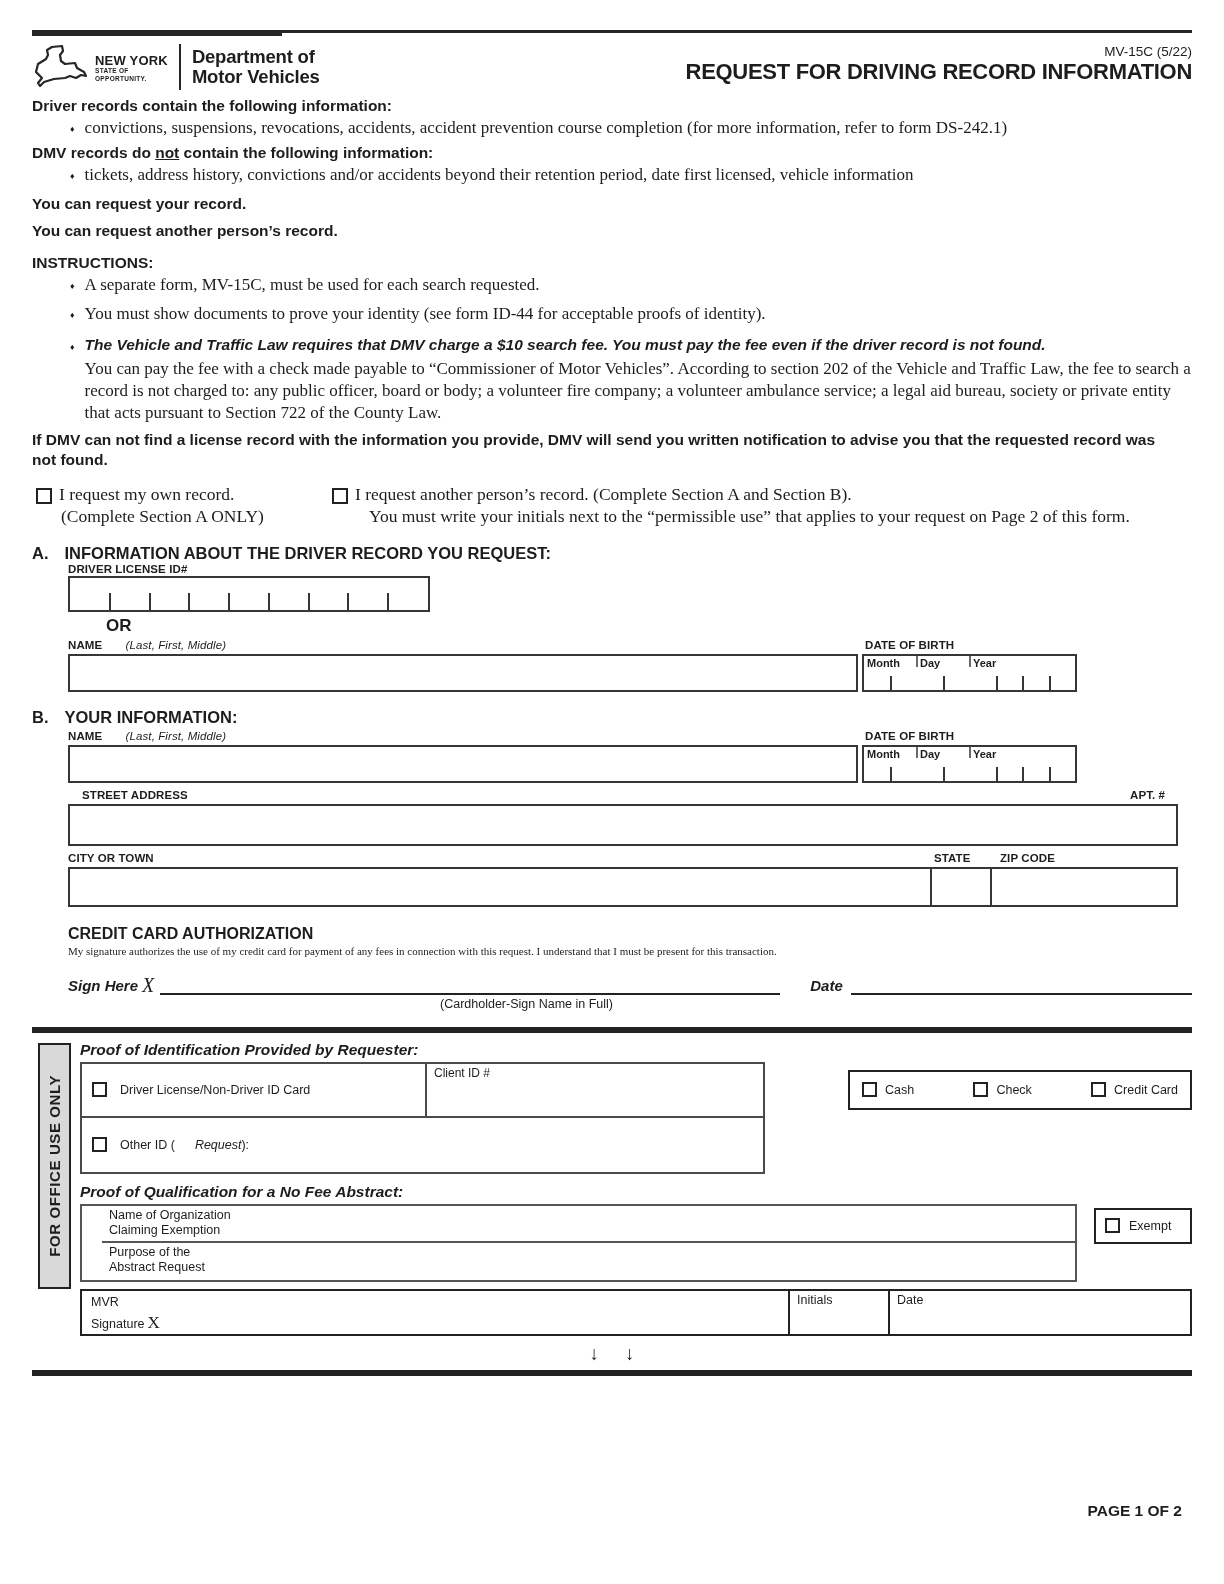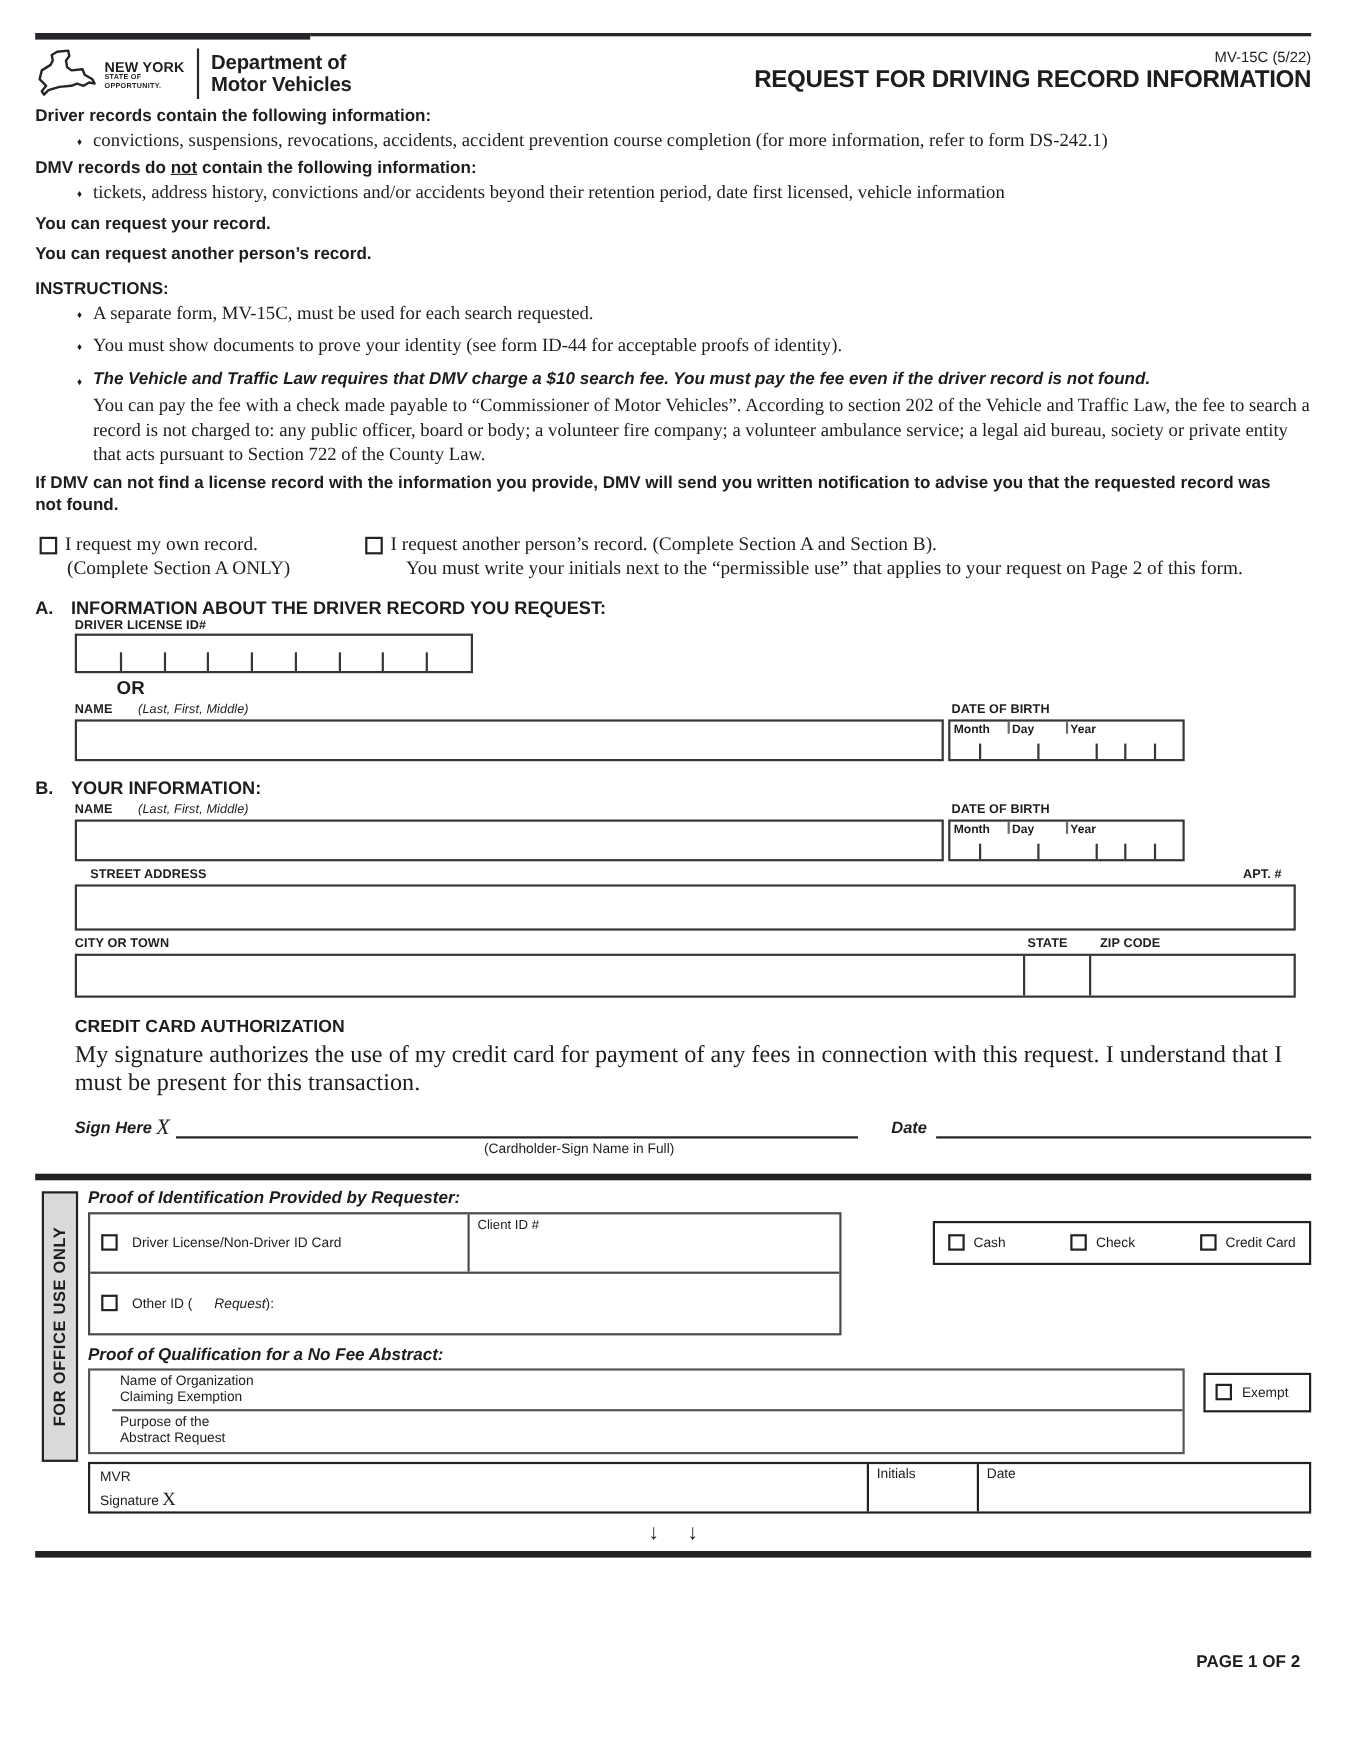--- a/index.html
+++ b/index.html
@@ -70,21 +70,21 @@
   .apt-lab { position:absolute; top:0; left:1062px; }
   .city-row { display:flex; width:1110px; height:40px; border:2px solid #35353a; }
   .city-cell { width:860px; }
   .state-cell { width:60px; border-left:2px solid #35353a; }
   .zip-cell { flex:1; border-left:2px solid #35353a; }
   .state-lab { position:absolute; left:866px; top:0; }
   .zip-lab { position:absolute; left:932px; top:0; }
 
   
   .cc-head { font-weight:bold; font-size:16px; margin:18px 0 2px 36px; }
-  .cc-body { font-family:"Liberation Serif", serif; font-size:22px; margin-left:36px; width:1100px; }
+  .cc-body { font-family:"Liberation Serif", serif; font-size:11px; margin-left:36px; width:1100px; }
   .sign-row { display:flex; align-items:flex-end; margin:18px 0 0 36px;font-style:italic; }
   .sign-lab { font-weight:bold; font-size:15px; padding-bottom:1px; }
   .sign-x { font-size:20px; font-weight:normal; margin:0 6px 0 4px; line-height:1; }
   .sign-line { width:620px; border-bottom:2px solid #222; height:20px; }
   .date-lab { font-weight:bold; font-size:15px; margin-left:30px; padding-bottom:1px; }
   .date-line { flex:1; border-bottom:2px solid #222; height:20px; margin-left:8px; }
   .sign-hint { font-size:12.5px; margin:2px 0 0 408px; }
 
   
   .office-rule { height:6px; background:#222; margin-top:16px; }

